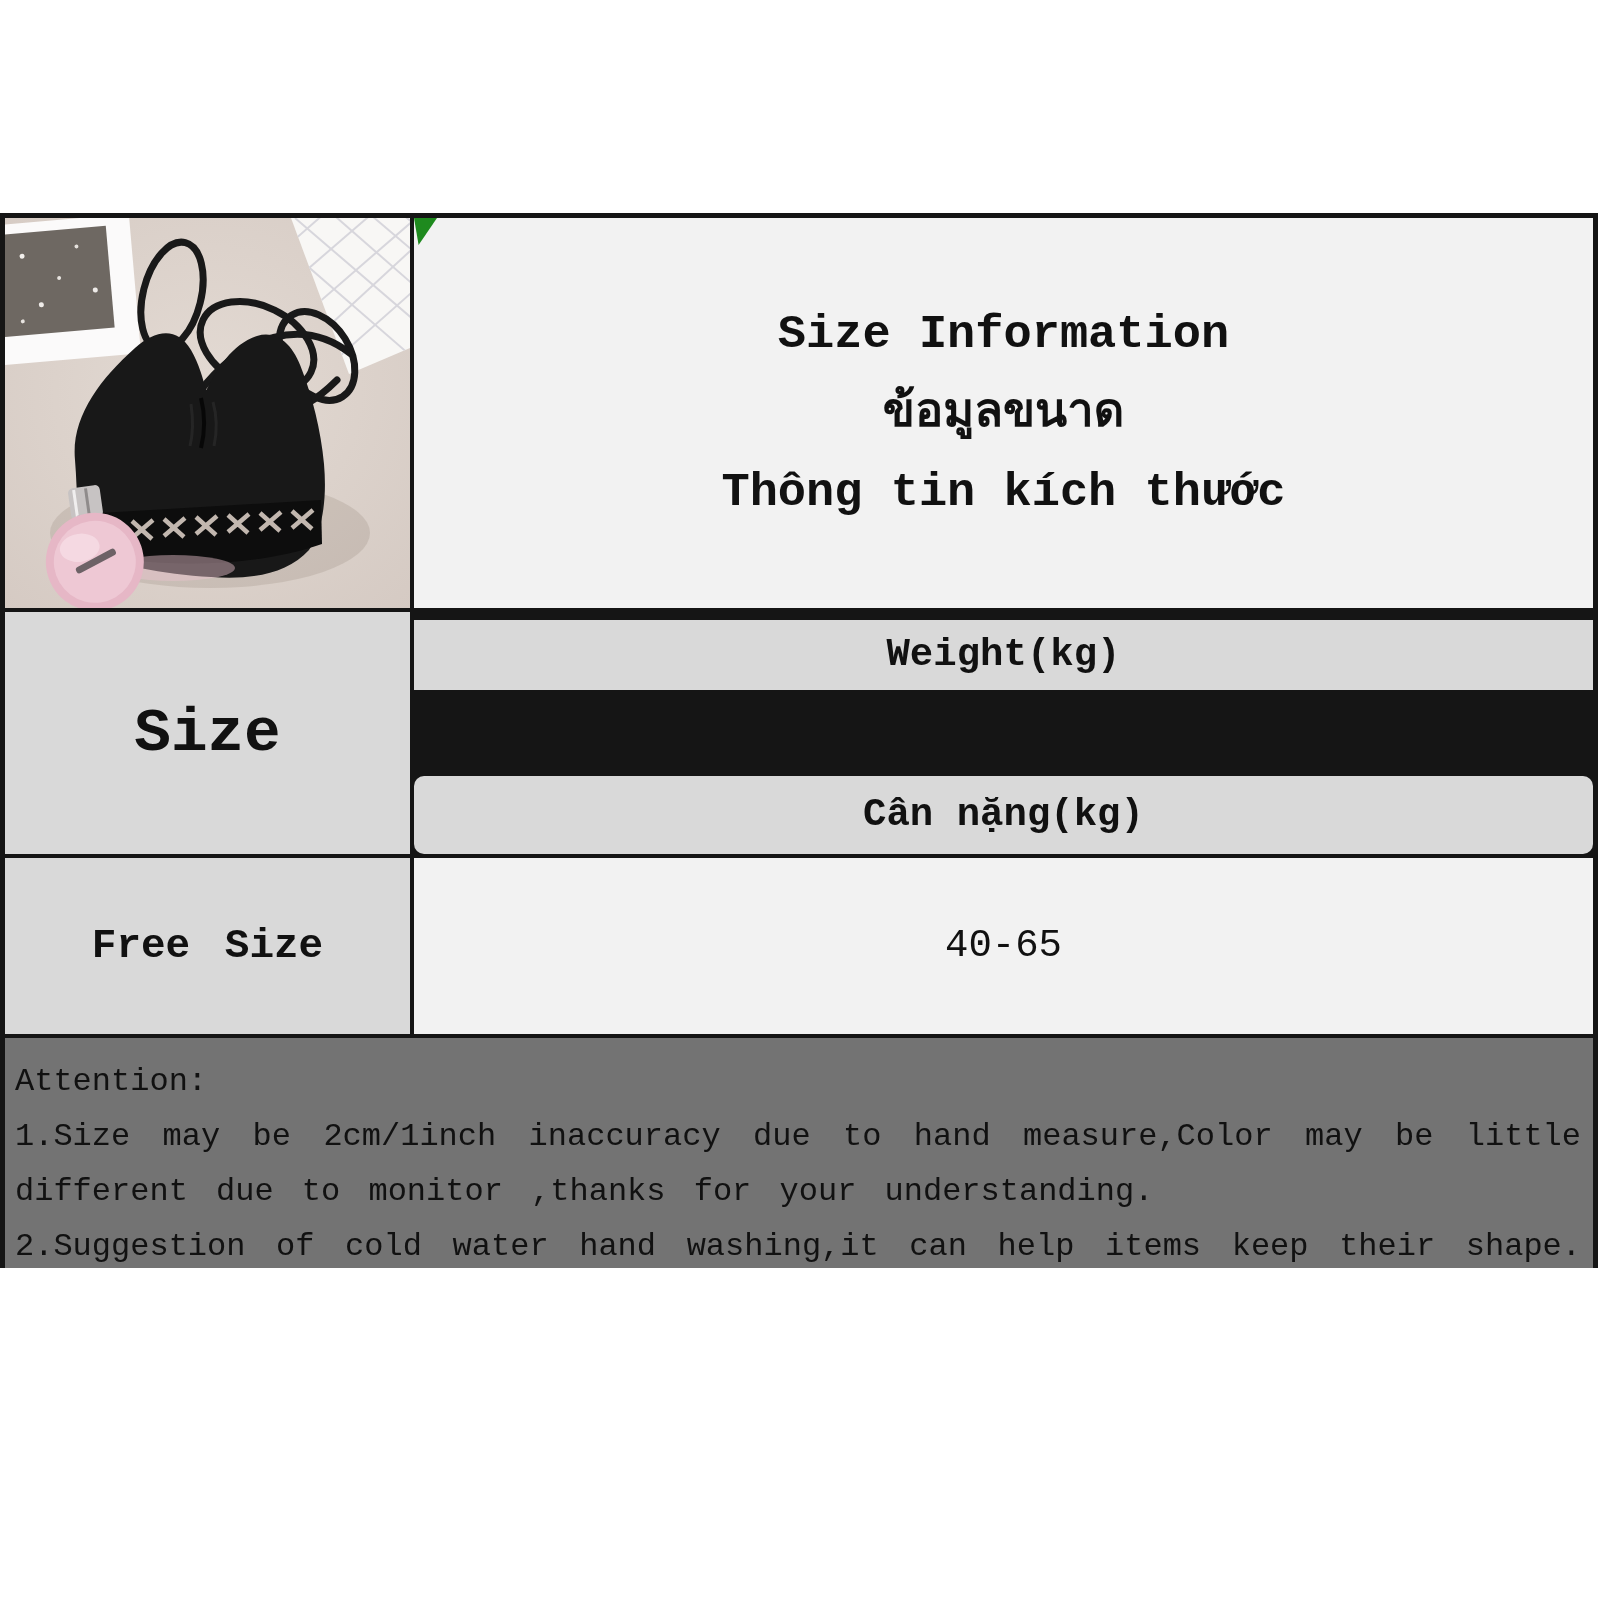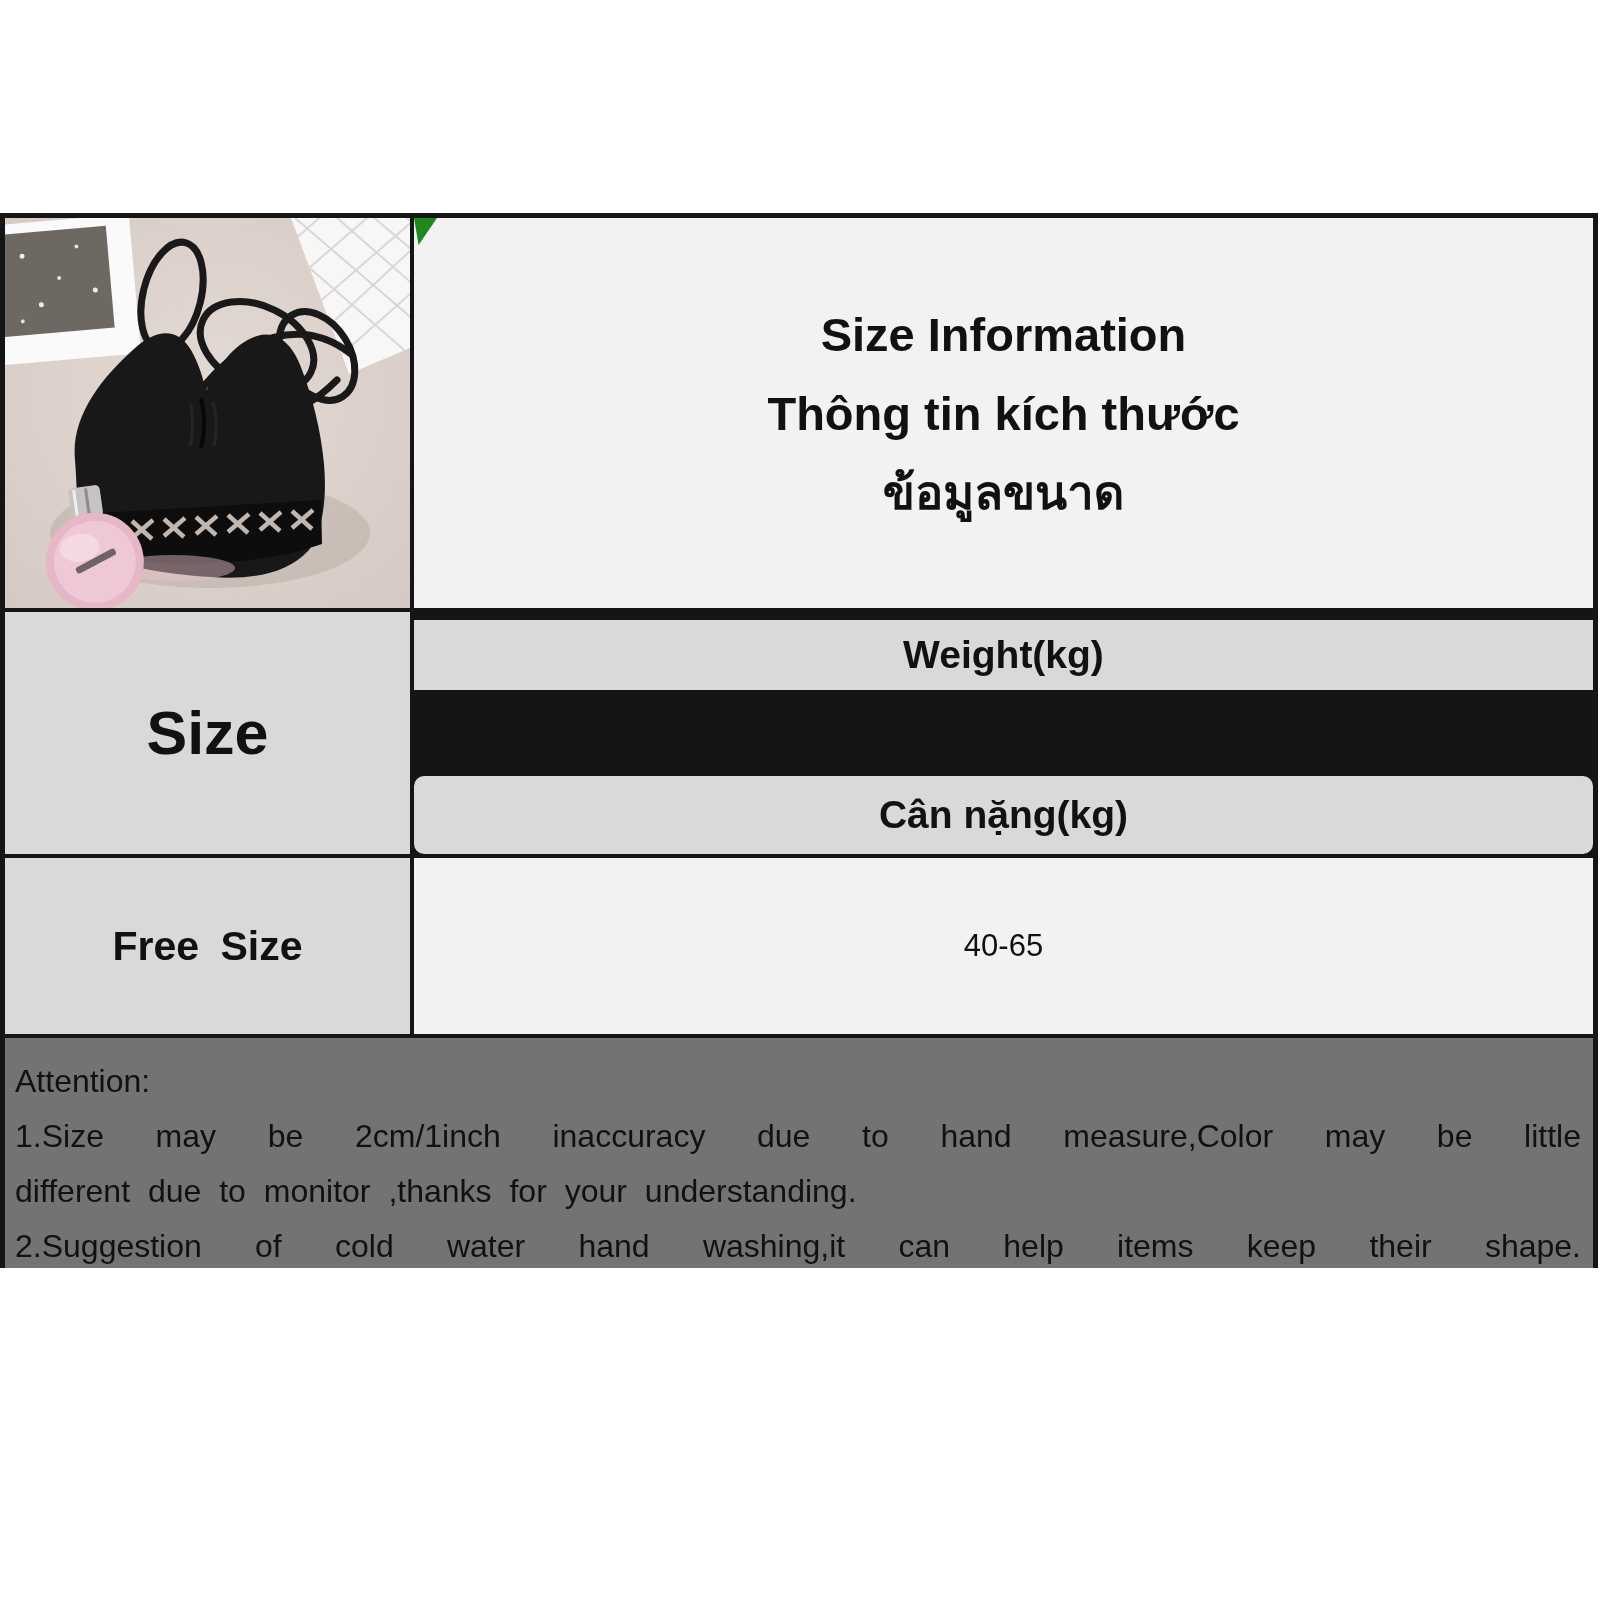--- a/index.html
+++ b/index.html
@@ -1,18 +1,18 @@
 <!DOCTYPE html>
 <html><head>
 <meta charset="utf-8">
 <style>
   html,body{margin:0;padding:0;background:#ffffff;}
   .stage{
     position:relative;width:1600px;height:1268px;background:#ffffff;
-    font-family:Liberation Sans, sans-serif;color:#111;
+    font-family:Liberation Mono, monospace;color:#111;
     overflow:hidden;
   }
   .frame{
     position:absolute;left:0;top:213px;width:1598px;height:1159px;
     box-sizing:border-box;border:5px solid #151515;background:#151515;
     display:grid;
     grid-template-columns:405px 1179px;
     grid-template-rows:390px 78px 78px 78px 176px auto;
     gap:4px;
   }
@@ -22,21 +22,21 @@
   .title-cell{grid-column:2;grid-row:1;background:#f2f2f2;position:relative;flex-direction:column;}
   .corner-marker{
     position:absolute;left:0;top:0;width:23px;height:27px;background:#1e8a1e;
     clip-path:polygon(0 0,100% 0,20% 100%);
   }
   .title-line{font-weight:bold;font-size:47px;line-height:79px;text-align:center;white-space:nowrap;}
   .size-cell{grid-column:1;grid-row:2 / span 3;background:#d9d9d9;font-weight:bold;font-size:61px;}
   .hdr-cell{grid-column:2;background:#d9d9d9;font-weight:bold;font-size:39px;}
   .hdr-en{grid-row:2;margin-top:8px;} .hdr-th{grid-row:3;} .hdr-vi{grid-row:4;border-radius:10px;}
   .freesize-cell{grid-column:1;grid-row:5;background:#d9d9d9;font-weight:bold;font-size:41px;word-spacing:10px;}
-  .value-cell{grid-column:2;grid-row:5;background:#f2f2f2;font-size:31px;font-weight:500;}
+  .value-cell{grid-column:2;grid-row:5;background:#f2f2f2;font-size:39px;font-weight:500;}
   .attention-cell{
     grid-column:1 / span 2;grid-row:6;background:#737373;
     padding:16px 12px 0 10px;font-size:32px;line-height:55px;
   }
   .att-line{white-space:normal;}
   .att-justify{text-align:justify;text-align-last:justify;}
   .att-spaced{word-spacing:9px;}
 </style>
 </head>
 <body>
@@ -132,22 +132,22 @@
           <circle cx="89" cy="344" r="41" fill="#eec8d4"></circle>
           <ellipse cx="76" cy="328" rx="20" ry="14" fill="#f6dce4" opacity="0.85"></ellipse>
           <rect x="68" y="340" width="44" height="7" rx="3" fill="#6d6266" transform="rotate(-20 90 343)"></rect>
         </g>
       </svg>
     </div>
 
     <div class="cell title-cell">
       <span class="corner-marker"></span>
       <div class="title-line">Size Information</div>
+      <div class="title-line">ข้อมูลขนาด</div>
       <div class="title-line">Thông tin kích thước</div>
-      <div class="title-line">ข้อมูลขนาด</div>
     </div>
 
     <div class="cell size-cell">Size</div>
 
     <div class="cell hdr-cell hdr-en">Weight(kg)</div>
     <div class="cell hdr-cell hdr-vi">Cân nặng(kg)</div>
 
     <div class="cell freesize-cell">Free Size</div>
     <div class="cell value-cell">40-65</div>
 

